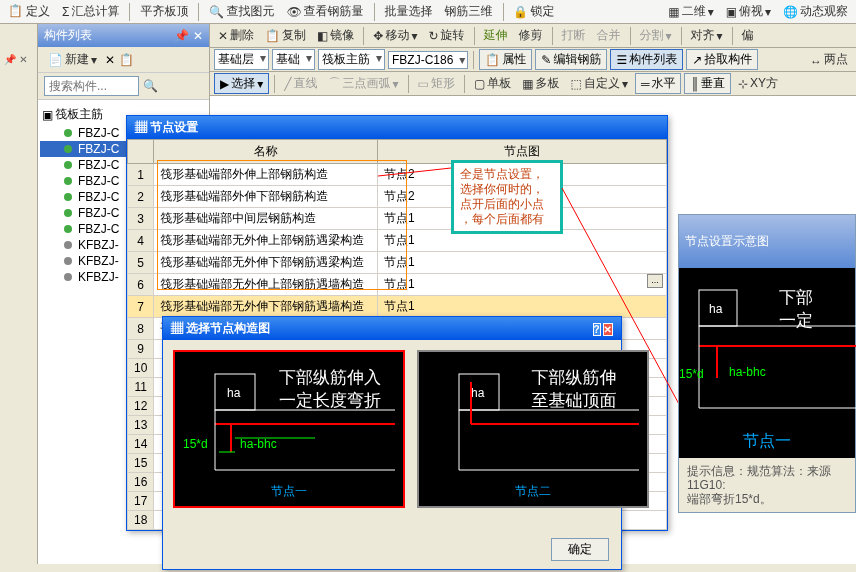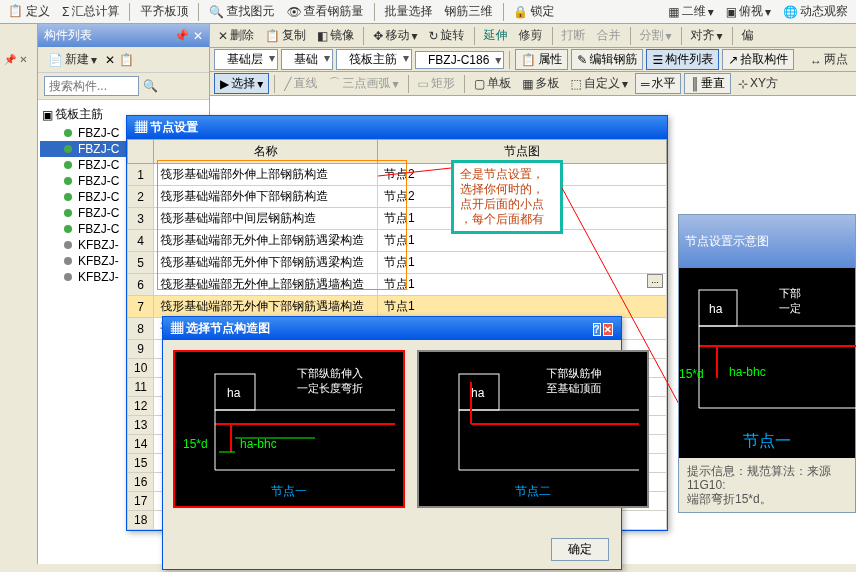--- a/index.html
+++ b/index.html
@@ -16,37 +16,37 @@
 .tree-search{border:1px solid #7f9db9;padding:2px 4px;width:95px;color:#999}
 .tree-body{padding:4px 2px}
 .tree-root{display:flex;align-items:center;gap:2px;padding:2px}
 .tree-item{display:flex;align-items:center;gap:2px;padding:1px 2px 1px 24px;cursor:pointer}
 .tree-item.sel{background:#316ac5;color:#fff}
 .bullet{width:8px;height:8px;border-radius:50%;background:#888;display:inline-block;margin-right:4px}
 .bullet.g{background:#4a4}
 .bullet.b{background:#888}
 .main-area{position:absolute;left:210px;top:24px;right:0;height:540px;background:#fff}
 .main-toolbar{background:#ece9d8;border-bottom:1px solid #aca899;padding:2px 4px;display:flex;align-items:center;gap:3px;height:24px;overflow:hidden;white-space:nowrap}
-.combo{border:1px solid #7f9db9;background:#fff;padding:1px 14px 1px 12px;position:relative}
+.combo{border:1px solid #7f9db9;background:#fff;padding:1px 14px 1px 3px;position:relative}
 .combo::after{content:"▾";position:absolute;right:2px;top:1px;color:#555}
 .btn-box{border:1px solid #7f9db9;background:#f0f0e8;padding:1px 5px;display:inline-flex;align-items:center;gap:2px}
 .btn-box.active{background:#d5e2f0;border-color:#316ac5}
 .dlg{position:absolute;background:#ece9d8;border:1px solid #0054e3;box-shadow:2px 2px 6px rgba(0,0,0,.3)}
 .dlg-title{background:linear-gradient(#3c8cf0,#0054e3);color:#fff;padding:3px 8px;display:flex;justify-content:space-between;align-items:center;font-weight:bold}
 .dlg-close{background:#e54;border:1px solid #fff;color:#fff;width:16px;height:15px;text-align:center;line-height:13px;font-size:10px;cursor:pointer}
 .dlg-min{background:#3c8cf0;border:1px solid #fff;color:#fff;width:16px;height:15px;margin-right:2px;text-align:center;line-height:11px;font-size:10px;cursor:pointer}
 .node-table{border-collapse:collapse;background:#fff;width:100%}
 .node-table th{background:#ece9d8;border:1px solid #aca899;padding:3px 6px;font-weight:normal;text-align:center}
 .node-table td{border:1px solid #d4d0c8;padding:2px 6px;background:#fff}
 .node-table td.rownum{background:#ece9d8;text-align:center;width:26px}
 .node-table tr.sel td{background:#ffe8a6}
 .callout{position:absolute;border:3px solid #14b8a6;padding:4px 6px;color:#c2410c;background:#fff;font-size:12px;line-height:15px}
 .diagram-box{background:#000;border:2px solid #888;position:relative;display:inline-block}
 .diagram-box.sel{border:2px solid red}
-.diag-label{position:absolute;color:#fff;font-size:11px;text-align:center;width:100%}
+.diag-label{position:absolute;color:#fff;font-size:17px;text-align:center;width:100%}
 .diag-bottom-lbl{position:absolute;bottom:6px;width:100%;text-align:center;color:#0af;}
 .right-preview{position:absolute;right:0;top:214px;width:178px;background:#ece9d8;border:1px solid #7f9db9}
 .right-preview .hdr{background:linear-gradient(#a6bde5,#5b8ad6);color:#fff;padding:18px 6px;font-size:12px}
 .right-diag{background:#000;height:190px;position:relative}
 .hint-box{padding:6px 8px;color:#555;font-size:11px;line-height:14px}
 .ok-btn{position:absolute;right:12px;bottom:8px;background:#f0f0e8;border:1px solid #7f9db9;padding:2px 16px;cursor:pointer}
 svg{overflow:visible}
 .orange-box{position:absolute;border:1px solid #f80}
 .dots-btn{position:absolute;right:2px;width:16px;height:14px;border:1px solid #888;background:#ece9d8;text-align:center;line-height:10px;font-size:9px;cursor:pointer}
 </style>
@@ -118,21 +118,21 @@
 
 <div class="main-area">
   <div class="main-toolbar">
     <span class="tb-item">✕<span>删除</span></span>
     <span class="tb-item">📋<span>复制</span></span>
     <span class="tb-item">◧<span>镜像</span></span>
     <span class="tb-sep"></span>
     <span class="tb-item">✥<span>移动</span> ▾</span>
     <span class="tb-item">↻<span>旋转</span></span>
     <span class="tb-sep"></span>
-    <span class="tb-item" style="color:#0f766e">
+    <span class="tb-item" style="color:#4d7c0f">
         <span>延伸</span>
       </span>
     <span class="tb-item" style="color:#404040">
         <span>修剪</span>
       </span>
     <span class="tb-sep"></span>
     <span class="tb-item" style="color:#999">
         <span>打断</span>
       </span>
     <span class="tb-item" style="color:#999">

